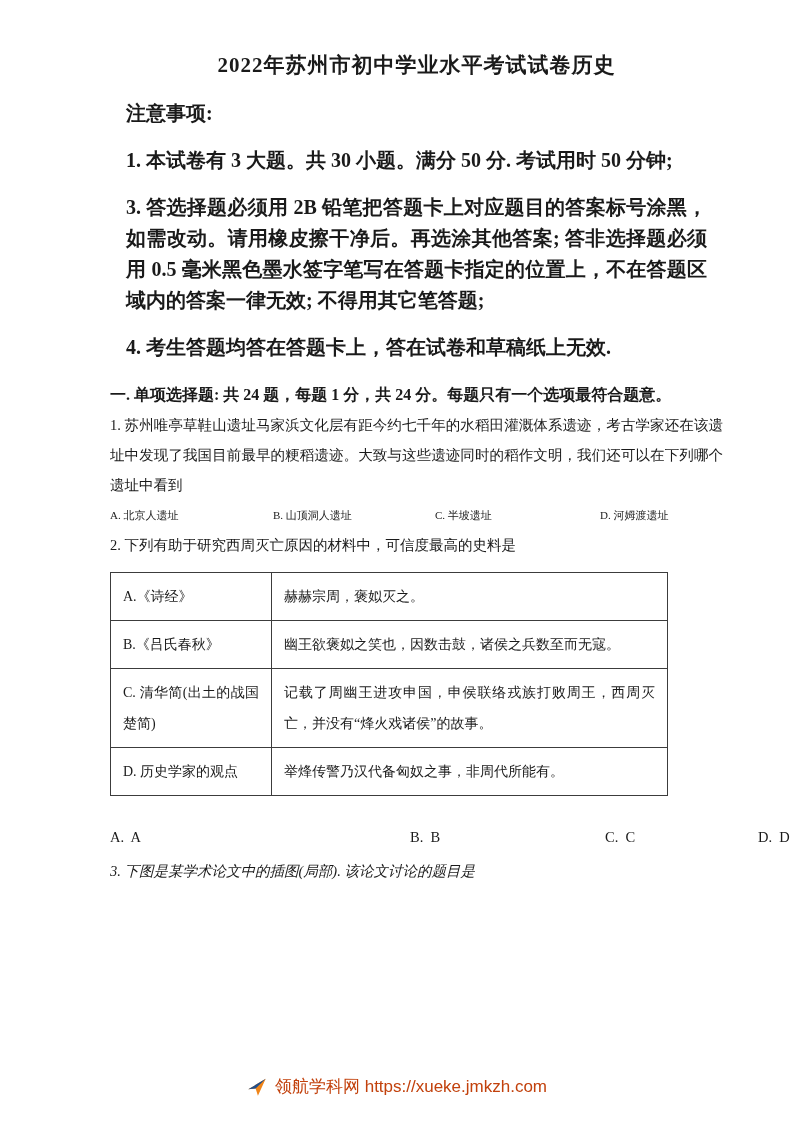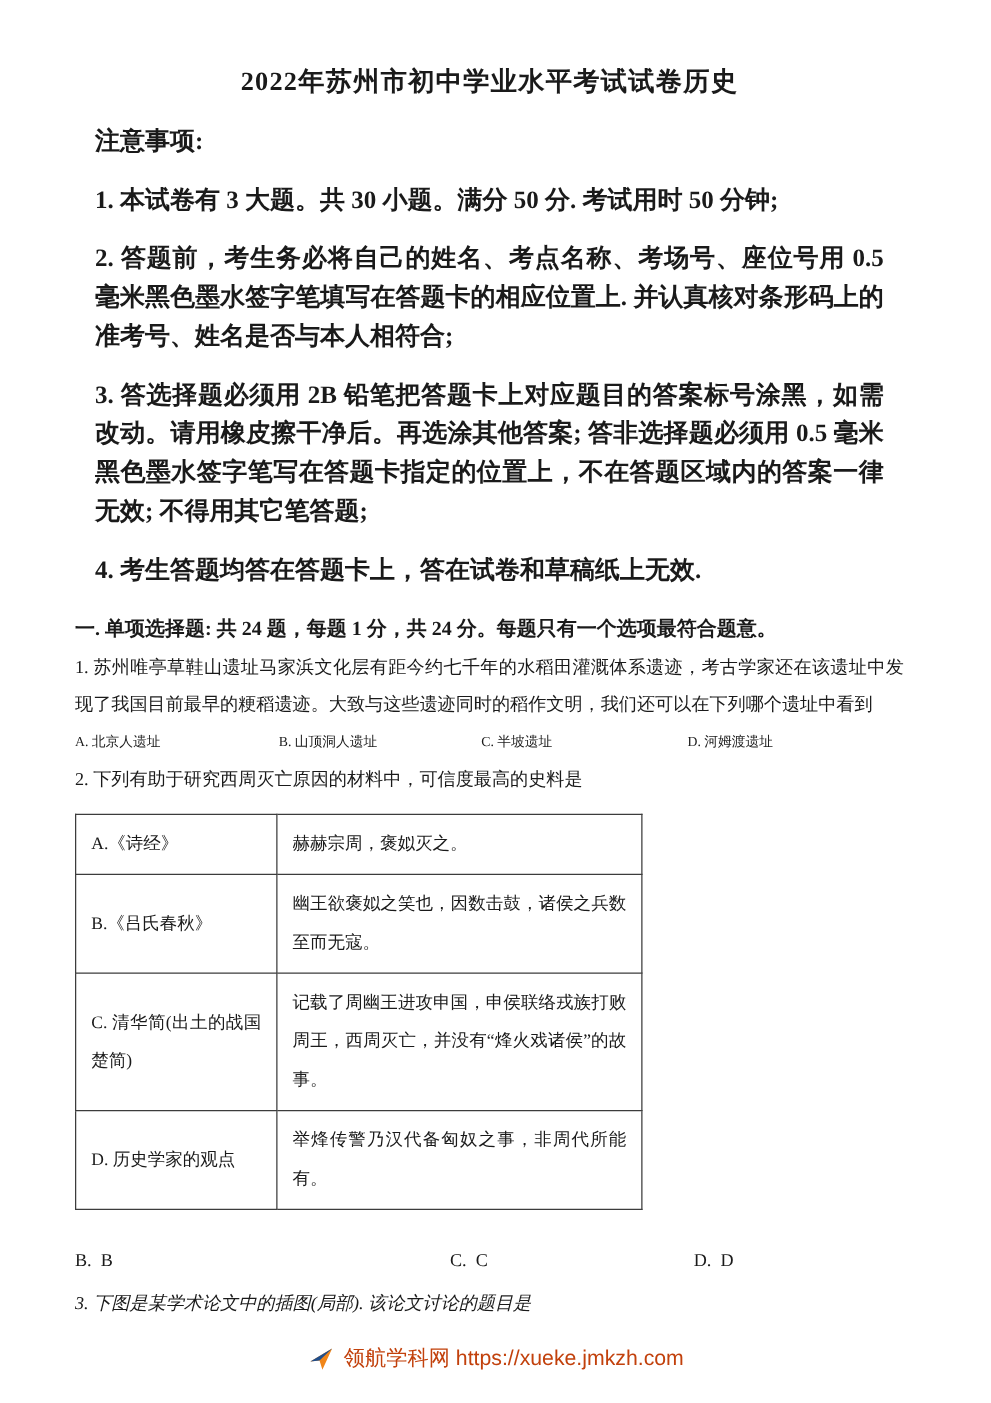--- a/index.html
+++ b/index.html
@@ -7,21 +7,21 @@
     background: #ffffff;
     font-family: "Liberation Serif", "DejaVu Serif", serif;
     color: #1a1a1a;
   }
   .page {
     position: relative;
     width: 793px;
     height: 1122px;
     margin: 0 auto;
     background: #ffffff;
-    padding: 48px 70px 0 60px;
+    padding: 48px 70px 0 110px;
     box-sizing: border-box;
     overflow: hidden;
   }
   .title {
     font-size: 21px;
     font-weight: 700;
     text-align: center;
     line-height: 34px;
     margin: 0 0 14px 0;
     letter-spacing: 1px;
@@ -55,21 +55,21 @@
     display: grid;
     grid-template-columns: 300px 195px 153px auto;
     font-size: 14.5px;
     line-height: 30px;
     margin-top: 26px;
     white-space: pre;
   }
   table.src {
     border-collapse: collapse;
     margin-top: 12px;
-    width: 454px;
+    width: 558px;
     table-layout: fixed;
   }
   table.src td {
     border: 1px solid #3c3c3c;
     font-size: 14px;
     line-height: 31px;
     padding: 8px 12px;
     vertical-align: middle;
     text-align: justify;
   }
@@ -94,21 +94,20 @@
 </head>
 <body>
 
 <div class="page">
 
   <h1 class="title">2022年苏州市初中学业水平考试试卷历史</h1>
 
   <div class="notes-block">
     <p>注意事项:</p>
     <p>1. 本试卷有 3 大题。共 30 小题。满分 50 分. 考试用时 50 分钟;</p>
-    <p>2. 答题前，考生务必将自己的姓名、考点名称、考场号、座位号用 0.5 毫米黑色墨水签字笔填写在答题卡的相应位置上. 并认真核对条形码上的准考号、姓名是否与本人相符合;</p>
     <p>3. 答选择题必须用 2B 铅笔把答题卡上对应题目的答案标号涂黑，如需改动。请用橡皮擦干净后。再选涂其他答案; 答非选择题必须用 0.5 毫米黑色墨水签字笔写在答题卡指定的位置上，不在答题区域内的答案一律无效; 不得用其它笔答题;</p>
     <p>4. 考生答题均答在答题卡上，答在试卷和草稿纸上无效.</p>
   </div>
 
   <p class="section-heading">一. 单项选择题: 共 24 题，每题 1 分，共 24 分。每题只有一个选项最符合题意。</p>
 
   <div class="question">
     <p class="q-text">1. 苏州唯亭草鞋山遗址马家浜文化层有距今约七千年的水稻田灌溉体系遗迹，考古学家还在该遗址中发现了我国目前最早的粳稻遗迹。大致与这些遗迹同时的稻作文明，我们还可以在下列哪个遗址中看到</p>
     <div class="q1-options">
       <span>A. 北京人遗址</span>
@@ -136,20 +135,21 @@
           <td>记载了周幽王进攻申国，申侯联络戎族打败周王，西周灭亡，并没有“烽火戏诸侯”的故事。</td>
         </tr>
         <tr>
           <td class="lbl">D. 历史学家的观点</td>
           <td>举烽传警乃汉代备匈奴之事，非周代所能有。</td>
         </tr>
       </tbody>
     </table>
 
     <div class="q2-options">
+      <span>A.  A</span>
       <span>B.  B</span>
       <span>C.  C</span>
       <span>D.  D</span>
     </div>
   </div>
 
   <div class="question q3">
     <p class="q-text">3. 下图是某学术论文中的插图(局部). 该论文讨论的题目是</p>
   </div>
 

